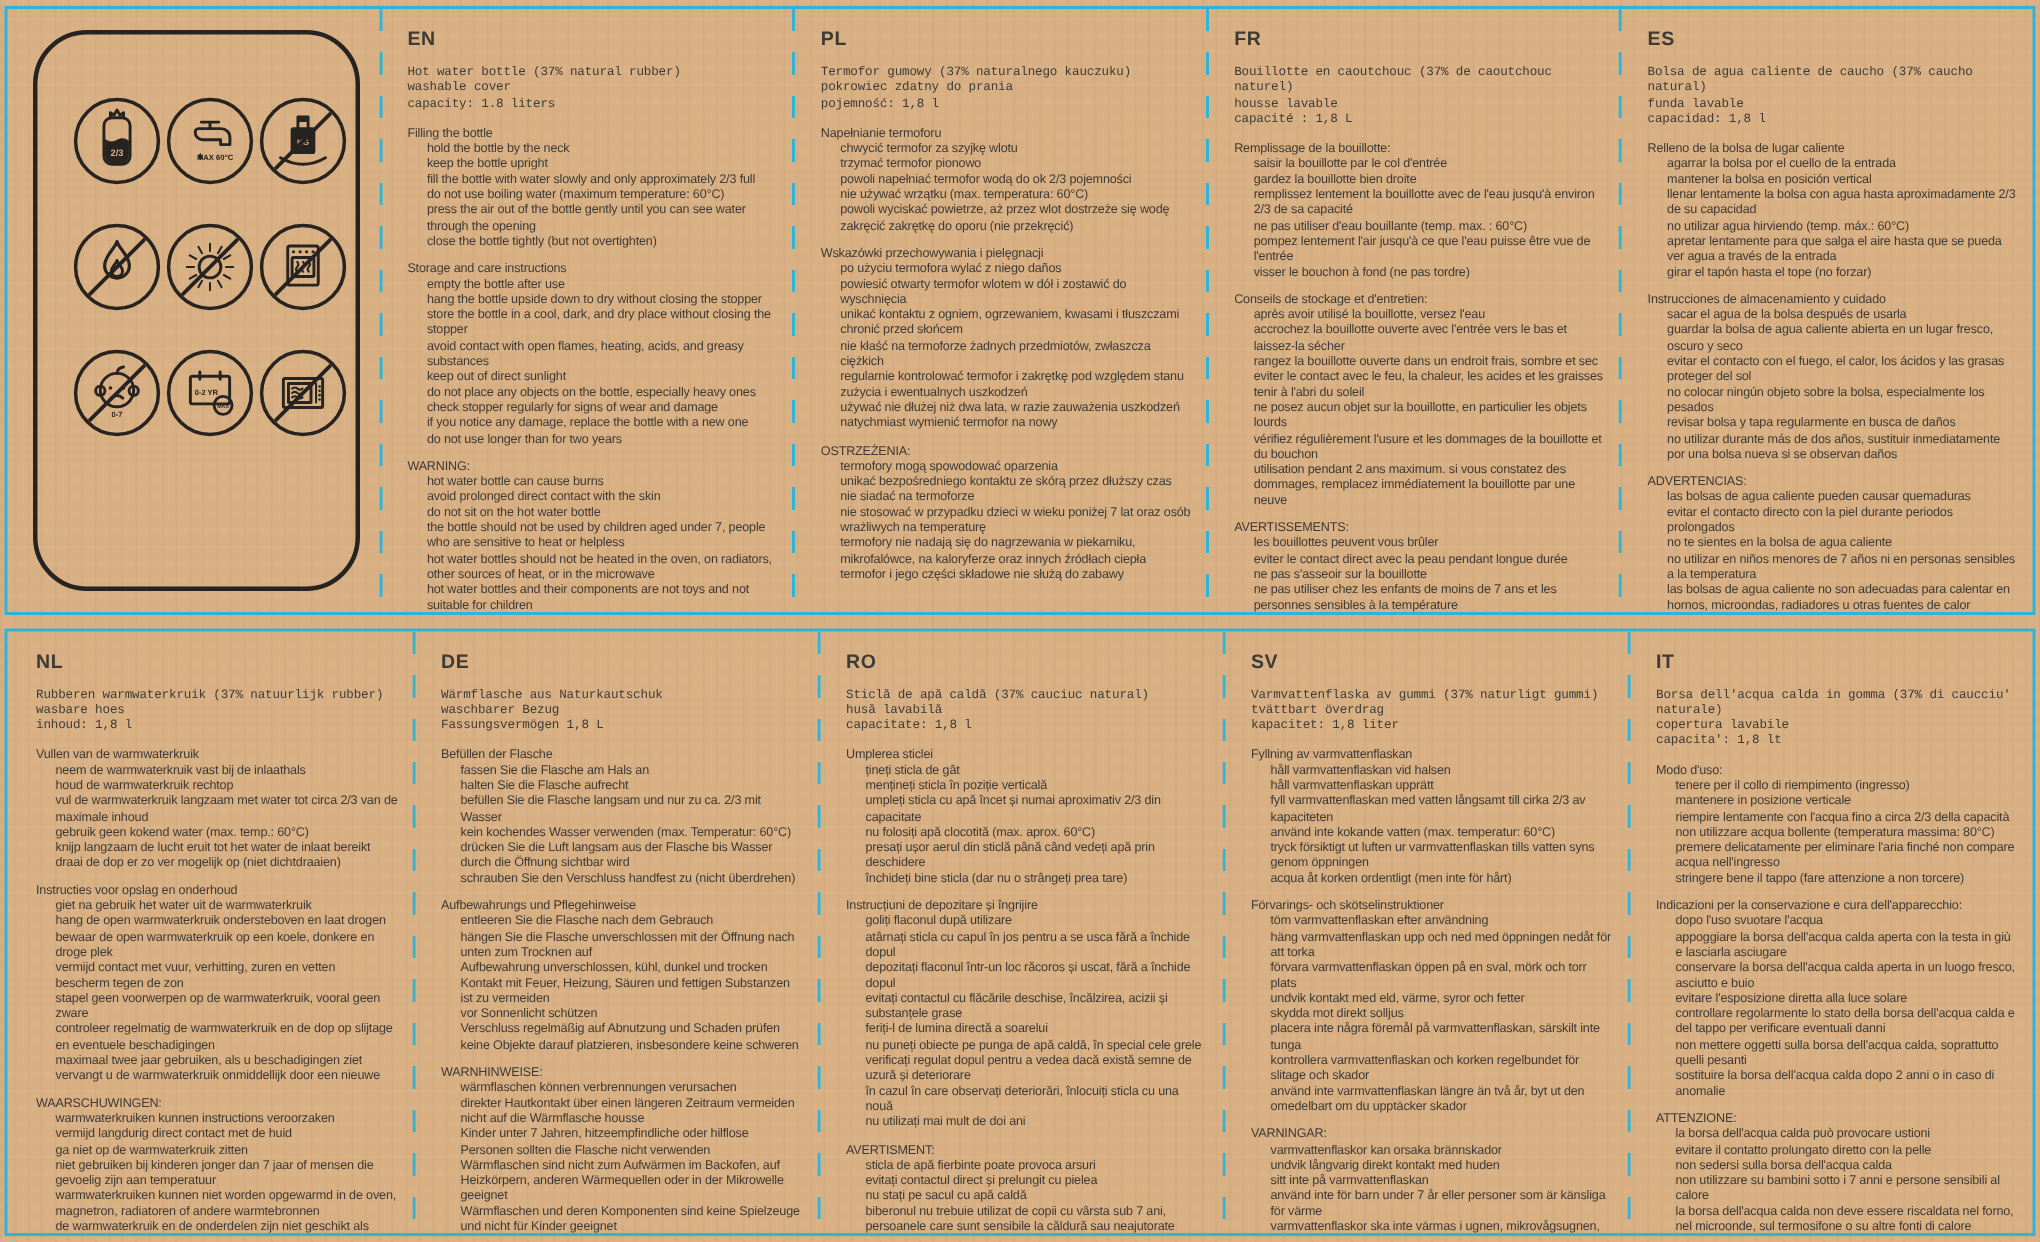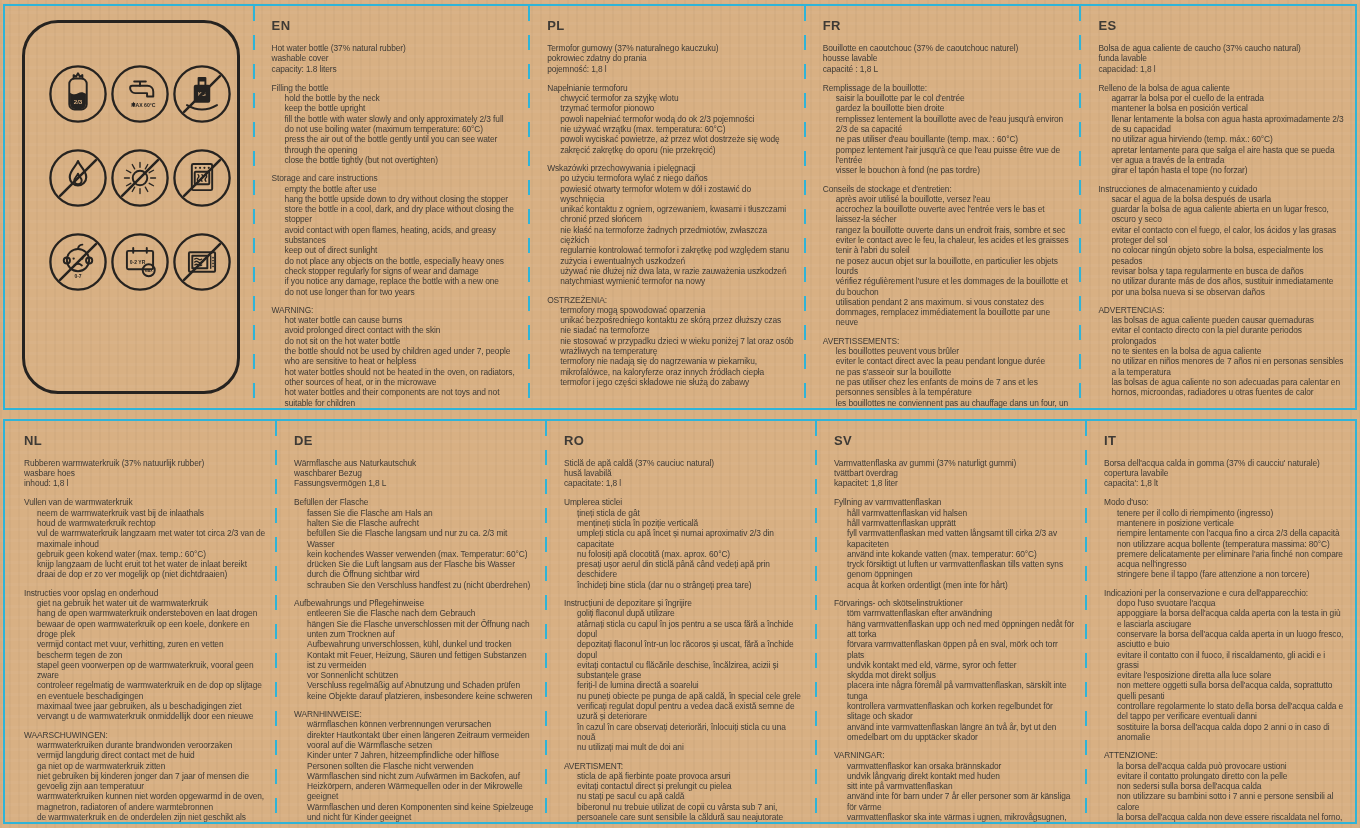--- a/index.html
+++ b/index.html
@@ -37,21 +37,21 @@
   .ln{fill:none;stroke:var(--ink);stroke-width:2;stroke-linecap:round;stroke-linejoin:round;}
   .ln2{fill:none;stroke:var(--ink);stroke-width:2.2;stroke-linecap:round;stroke-linejoin:round;}
   .thin{fill:none;stroke:var(--ink);stroke-width:1.4;stroke-linecap:round;}
   .solid{fill:var(--ink);stroke:none;}
   .slash{stroke:var(--ink);stroke-width:2.6;stroke-linecap:round;}
   .knock{fill:var(--paper);font-weight:bold;text-anchor:middle;font-family:"Liberation Sans",sans-serif;}
   .lab{fill:var(--ink);font-weight:bold;text-anchor:middle;font-family:"Liberation Sans",sans-serif;}
   
   .lang-section{padding:12px 9px 4px 19px;}
   .lang-code{font-size:13px;font-weight:bold;margin:0 0 10px 0;letter-spacing:.4px;color:var(--text);}
-  .intro{margin-bottom:9px;}
+  .intro{margin-bottom:9px;font-family:Liberation Mono, monospace;}
   .line,.item,.blk-head{font-size:8.4px;line-height:10.3px;letter-spacing:-0.1px;}
   .blk-head{font-weight:normal;margin-top:8px;}
   .blk-items .item{padding-left:13px;}
 </style>
 </head>
 <body>
 
 <div class="page">
   <div class="sheet-row" id="row-top">
     <div class="col icons-col">
@@ -267,21 +267,21 @@
   </section>
 
   <section class="col lang-section">
     <h2 class="lang-code">ES</h2>
     <div class="intro">
           <div class="line">Bolsa de agua caliente de caucho (37% caucho natural)</div>
           <div class="line">funda lavable</div>
           <div class="line">capacidad: 1,8 l</div>
         </div>
     <div class="sec-body">
-          <div class="blk-head">Relleno de la bolsa de agua caliente</div>
+          <div class="blk-head">Relleno de la bolsa de lugar caliente</div>
           <div class="blk-items">
             <div class="item">agarrar la bolsa por el cuello de la entrada</div>
             <div class="item">mantener la bolsa en posición vertical</div>
             <div class="item">llenar lentamente la bolsa con agua hasta aproximadamente 2/3 de su capacidad</div>
             <div class="item">no utilizar agua hirviendo (temp. máx.: 60°C)</div>
             <div class="item">apretar lentamente para que salga el aire hasta que se pueda ver agua a través de la entrada</div>
             <div class="item">girar el tapón hasta el tope (no forzar)</div>
           </div>
           <div class="blk-head">Instrucciones de almacenamiento y cuidado</div>
           <div class="blk-items">
@@ -328,21 +328,21 @@
             <div class="item">hang de open warmwaterkruik ondersteboven en laat drogen</div>
             <div class="item">bewaar de open warmwaterkruik op een koele, donkere en droge plek</div>
             <div class="item">vermijd contact met vuur, verhitting, zuren en vetten</div>
             <div class="item">bescherm tegen de zon</div>
             <div class="item">stapel geen voorwerpen op de warmwaterkruik, vooral geen zware</div>
             <div class="item">controleer regelmatig de warmwaterkruik en de dop op slijtage en eventuele beschadigingen</div>
             <div class="item">maximaal twee jaar gebruiken, als u beschadigingen ziet vervangt u de warmwaterkruik onmiddellijk door een nieuwe</div>
           </div>
           <div class="blk-head">WAARSCHUWINGEN:</div>
           <div class="blk-items">
-            <div class="item">warmwaterkruiken durante brandwonden veroorzaken</div>
+            <div class="item">warmwaterkruiken kunnen instructions veroorzaken</div>
             <div class="item">vermijd langdurig direct contact met de huid</div>
             <div class="item">ga niet op de warmwaterkruik zitten</div>
             <div class="item">niet gebruiken bij kinderen jonger dan 7 jaar of mensen die gevoelig zijn aan temperatuur</div>
             <div class="item">warmwaterkruiken kunnen niet worden opgewarmd in de oven, magnetron, radiatoren of andere warmtebronnen</div>
             <div class="item">de warmwaterkruik en de onderdelen zijn niet geschikt als speelgoed</div>
           </div>
         </div>
   </section>
 
   <section class="col lang-section">
@@ -369,21 +369,21 @@
             <div class="item">Aufbewahrung unverschlossen, kühl, dunkel und trocken</div>
             <div class="item">Kontakt mit Feuer, Heizung, Säuren und fettigen Substanzen ist zu vermeiden</div>
             <div class="item">vor Sonnenlicht schützen</div>
             <div class="item">Verschluss regelmäßig auf Abnutzung und Schaden prüfen</div>
             <div class="item">keine Objekte darauf platzieren, insbesondere keine schweren</div>
           </div>
           <div class="blk-head">WARNHINWEISE:</div>
           <div class="blk-items">
             <div class="item">wärmflaschen können verbrennungen verursachen</div>
             <div class="item">direkter Hautkontakt über einen längeren Zeitraum vermeiden</div>
-            <div class="item">vooral auf die Wärmflasche setzen</div>
+            <div class="item">nicht auf die Wärmflasche housse</div>
             <div class="item">Kinder unter 7 Jahren, hitzeempfindliche oder hilflose Personen sollten die Flasche nicht verwenden</div>
             <div class="item">Wärmflaschen sind nicht zum Aufwärmen im Backofen, auf Heizkörpern, anderen Wärmequellen oder in der Mikrowelle geeignet</div>
             <div class="item">Wärmflaschen und deren Komponenten sind keine Spielzeuge und nicht für Kinder geeignet</div>
           </div>
         </div>
   </section>
 
   <section class="col lang-section">
     <h2 class="lang-code">RO</h2>
     <div class="intro">
@@ -477,24 +477,23 @@
             <div class="item">riempire lentamente con l'acqua fino a circa 2/3 della capacità</div>
             <div class="item">non utilizzare acqua bollente (temperatura massima: 80°C)</div>
             <div class="item">premere delicatamente per eliminare l'aria finché non compare acqua nell'ingresso</div>
             <div class="item">stringere bene il tappo (fare attenzione a non torcere)</div>
           </div>
           <div class="blk-head">Indicazioni per la conservazione e cura dell'apparecchio:</div>
           <div class="blk-items">
             <div class="item">dopo l'uso svuotare l'acqua</div>
             <div class="item">appoggiare la borsa dell'acqua calda aperta con la testa in giù e lasciarla asciugare</div>
             <div class="item">conservare la borsa dell'acqua calda aperta in un luogo fresco, asciutto e buio</div>
-            <div class="item">evitare il contatto con il fuoco, il riscaldamento, gli acidi e i grassi</div>
             <div class="item">evitare l'esposizione diretta alla luce solare</div>
+            <div class="item">controllare regolarmente lo stato della borsa dell'acqua calda e del tappo per verificare eventuali danni</div>
             <div class="item">non mettere oggetti sulla borsa dell'acqua calda, soprattutto quelli pesanti</div>
-            <div class="item">controllare regolarmente lo stato della borsa dell'acqua calda e del tappo per verificare eventuali danni</div>
             <div class="item">sostituire la borsa dell'acqua calda dopo 2 anni o in caso di anomalie</div>
           </div>
           <div class="blk-head">ATTENZIONE:</div>
           <div class="blk-items">
             <div class="item">la borsa dell'acqua calda può provocare ustioni</div>
             <div class="item">evitare il contatto prolungato diretto con la pelle</div>
             <div class="item">non sedersi sulla borsa dell'acqua calda</div>
             <div class="item">non utilizzare su bambini sotto i 7 anni e persone sensibili al calore</div>
             <div class="item">la borsa dell'acqua calda non deve essere riscaldata nel forno, nel microonde, sul termosifone o su altre fonti di calore</div>
           </div>

